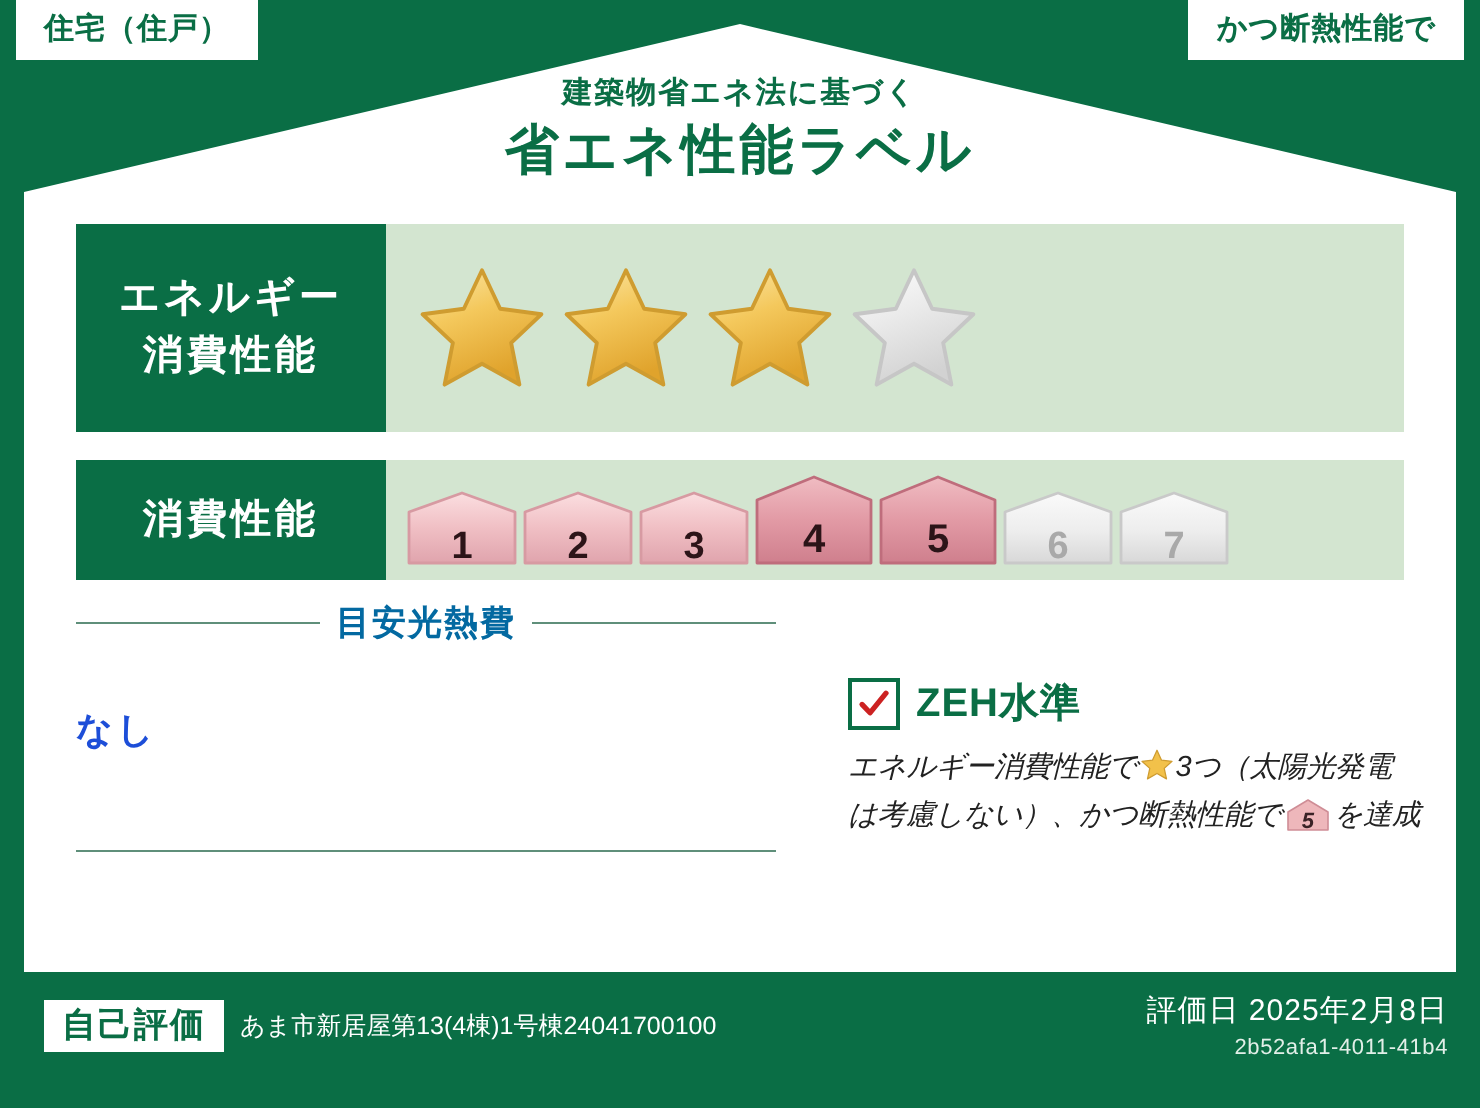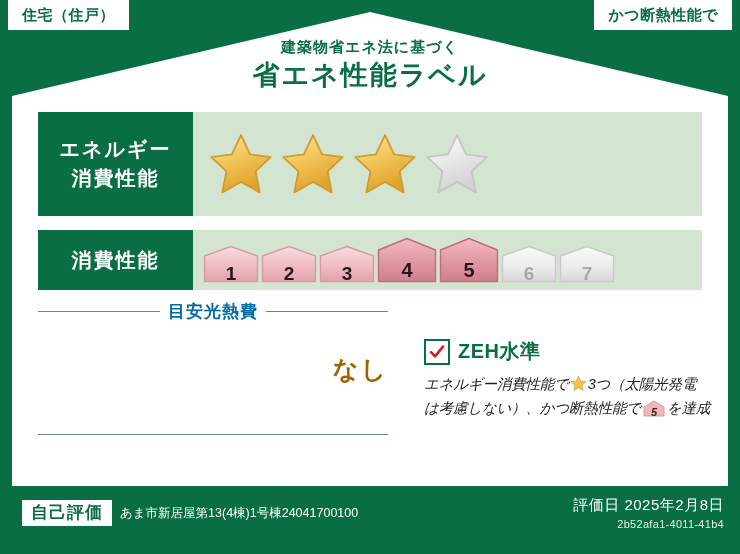--- a/index.html
+++ b/index.html
@@ -181,23 +181,23 @@
   }
   #cost-heading-text {
     color: #0369a1;
     font-size: 17px;
     font-weight: bold;
     letter-spacing: 1px;
     white-space: nowrap;
   }
   #cost-value {
     margin-top: 30px;
-    text-align: right;
-    color: #a16207;
-    font-size: 25px;
+    text-align: left;
+    color: #1d4ed8;
+    font-size: 18px;
     font-weight: bold;
     letter-spacing: 2px;
   }
   #cost-rule-bottom {
     margin-top: 48px;
     height: 1px;
     background: #5f8f7a;
     width: 100%;
   }
 

